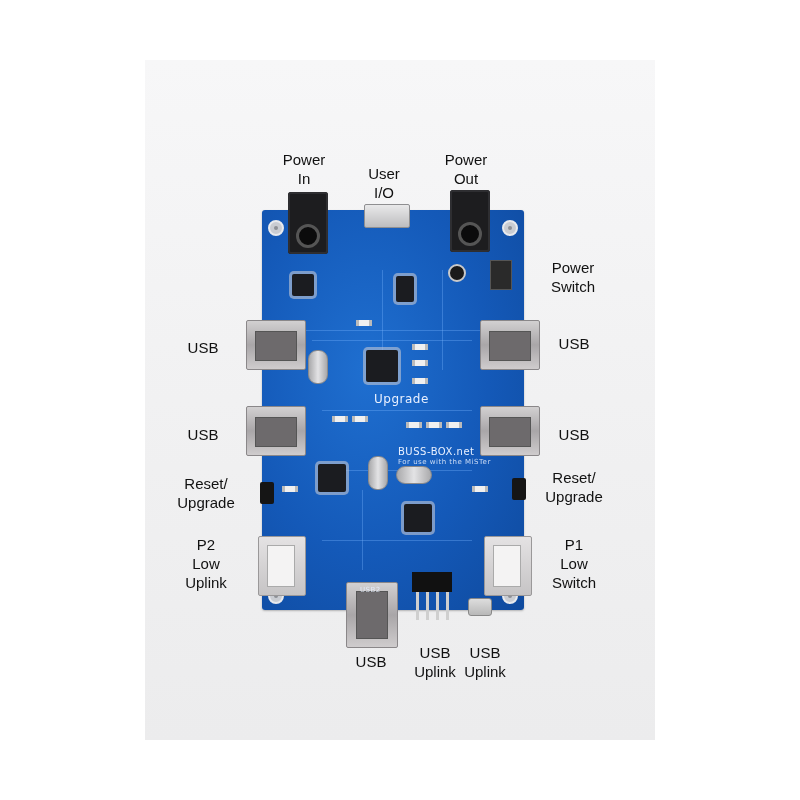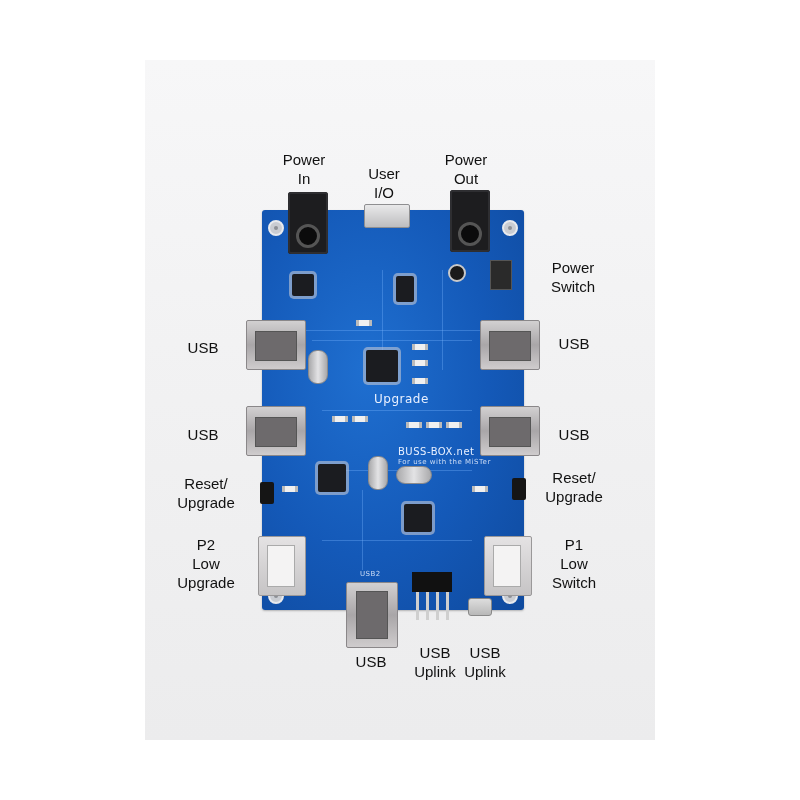--- a/index.html
+++ b/index.html
@@ -106,21 +106,21 @@
 <div class="label" style="left:178px; top:338px; width:50px;">USB</div>
 <div class="label" style="left:549px; top:334px; width:50px;">USB</div>
 <div class="label" style="left:178px; top:425px; width:50px;">USB</div>
 <div class="label" style="left:549px; top:425px; width:50px;">USB</div>
 <div class="label" style="left:164px; top:474px; width:84px;">Reset/
 Upgrade</div>
 <div class="label" style="left:532px; top:468px; width:84px;">Reset/
 Upgrade</div>
 <div class="label" style="left:164px; top:535px; width:84px;">P2
 Low
-Upgrade</div>
+Uplink</div>
 <div class="label" style="left:532px; top:535px; width:84px;">P1
 Low
 Switch</div>
 <div class="label" style="left:346px; top:652px; width:50px;">USB</div>
 <div class="label" style="left:408px; top:643px; width:54px;">USB
 Uplink</div>
 <div class="label" style="left:458px; top:643px; width:54px;">USB
 Uplink</div>
 
 <div class="board">
@@ -176,21 +176,21 @@
   <div class="silk" style="left:136px; top:236px; font-size:10px;">BUSS-BOX.net</div>
   <div class="silk small" style="left:136px; top:248px;">For use with the MiSTer</div>
 
   <div class="button" style="left:-2px; top:272px;"></div>
   <div class="button" style="left:250px; top:268px;"></div>
 
   <div class="hdmi" style="left:-4px; top:326px;"></div>
   <div class="hdmi" style="left:222px; top:326px;"></div>
 
   <div class="usba vert" style="left:84px; top:372px;"></div>
-  <div class="silk small" style="left:98px; top:360px;">USB2</div>
+  <div class="silk small" style="left:98px; top:376px;">USB2</div>
   <div class="pinheader" style="left:150px; top:362px;">
     <div class="pin" style="left:4px;"></div>
     <div class="pin" style="left:14px;"></div>
     <div class="pin" style="left:24px;"></div>
     <div class="pin" style="left:34px;"></div>
   </div>
   <div class="microusb" style="left:206px; top:388px;"></div>
 </div>
 
 </body></html>

